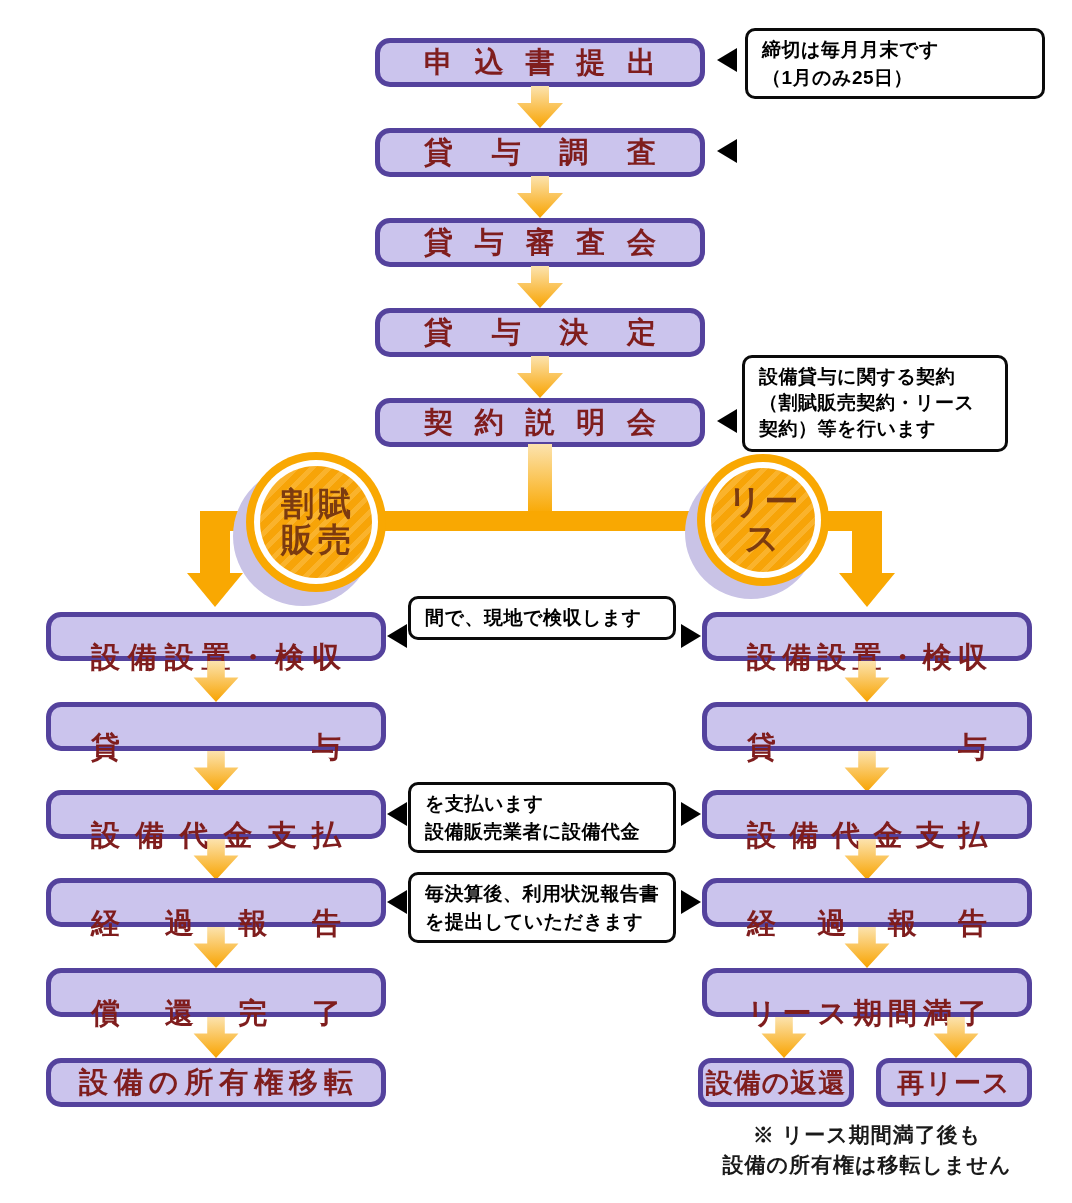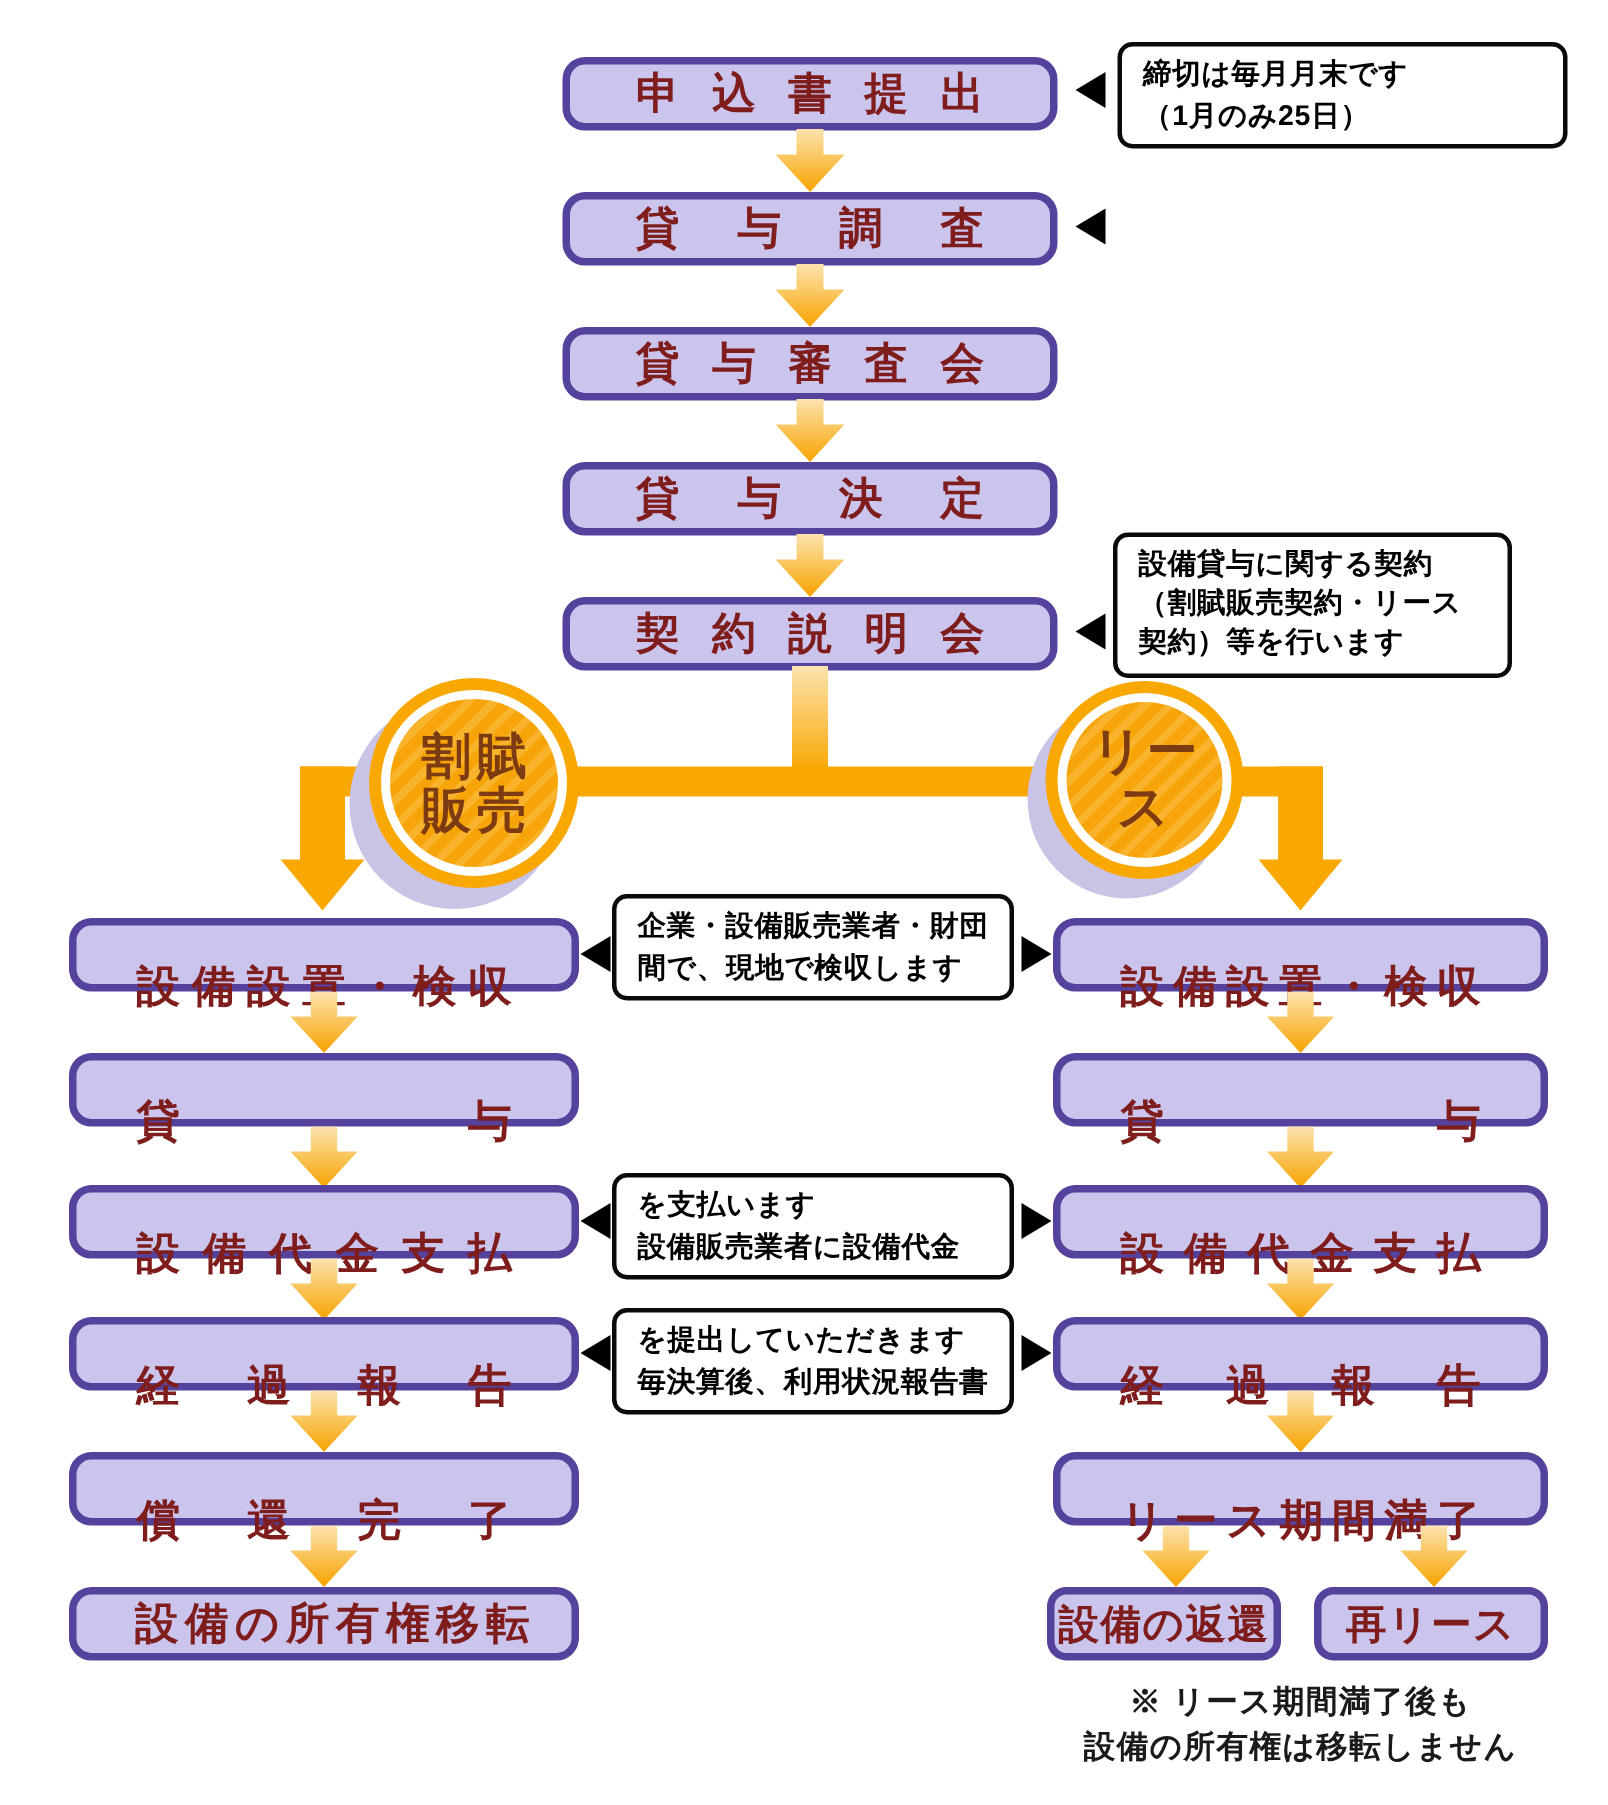--- a/index.html
+++ b/index.html
@@ -9,21 +9,21 @@
   }
   
   .fbox{
     position:absolute;box-sizing:border-box;height:49px;
     background:#CBC4ED;border:5px solid #54429D;border-radius:15px;
     display:flex;align-items:center;
     color:#7f1d1d;font-weight:bold;font-size:29px;
   }
   .fbox .spread{display:block;width:100%;text-align:justify;text-align-last:justify;padding:0 44px;}
   .fbox .spread.col{padding:0 40px;margin-top:43px;}
-  .fbox .spread.tight{padding:0 28px;margin-left:11px;}
+  .fbox .spread.tight{padding:0 28px;}
   .fbox .centerline{display:block;width:100%;text-align:center;letter-spacing:1px;}
   
   .note{
     position:absolute;box-sizing:border-box;background:#fff;
     border:3px solid #0A0A0A;border-radius:10px;
     padding:5px 14px;color:#000;font-weight:bold;font-size:19px;
     line-height:1.45;letter-spacing:0.5px;
   }
   .note.vcenter{display:flex;align-items:center;}
   .note-contract{line-height:1.38;padding:6px 14px;}
@@ -226,36 +226,35 @@
   <div class="fbox" style="left:698px;top:1058px;width:156px;border-radius:13px;font-size:27px;">
     <span class="centerline">設備の返還</span>
   </div>
   <div class="fbox" style="left:876px;top:1058px;width:156px;border-radius:13px;font-size:27px;">
     <span class="centerline">再リース</span>
   </div>
 
   <div class="tri-l" style="left:387px;top:624px;"></div>
   <div class="tri-r" style="left:681px;top:624px;"></div>
   <div class="note" style="left:408px;top:596px;width:268px;">
-    <div>企業・設備販売業者・財団</div>
     <div>間で、現地で検収します</div>
   </div>
 
   <div class="tri-l" style="left:387px;top:802px;"></div>
   <div class="tri-r" style="left:681px;top:802px;"></div>
   <div class="note" style="left:408px;top:782px;width:268px;">
     <div>を支払います</div>
     <div>設備販売業者に設備代金</div>
   </div>
 
   <div class="tri-l" style="left:387px;top:890px;"></div>
   <div class="tri-r" style="left:681px;top:890px;"></div>
   <div class="note" style="left:408px;top:872px;width:268px;">
+    <div>毎決算後、利用状況報告書</div>
     <div>を提出していただきます</div>
-    <div>毎決算後、利用状況報告書</div>
   </div>
 
   <div class="footnote">
     <div>※ リース期間満了後も</div>
     <div>設備の所有権は移転しません</div>
   </div>
 
 </div>
 
 </body></html>

